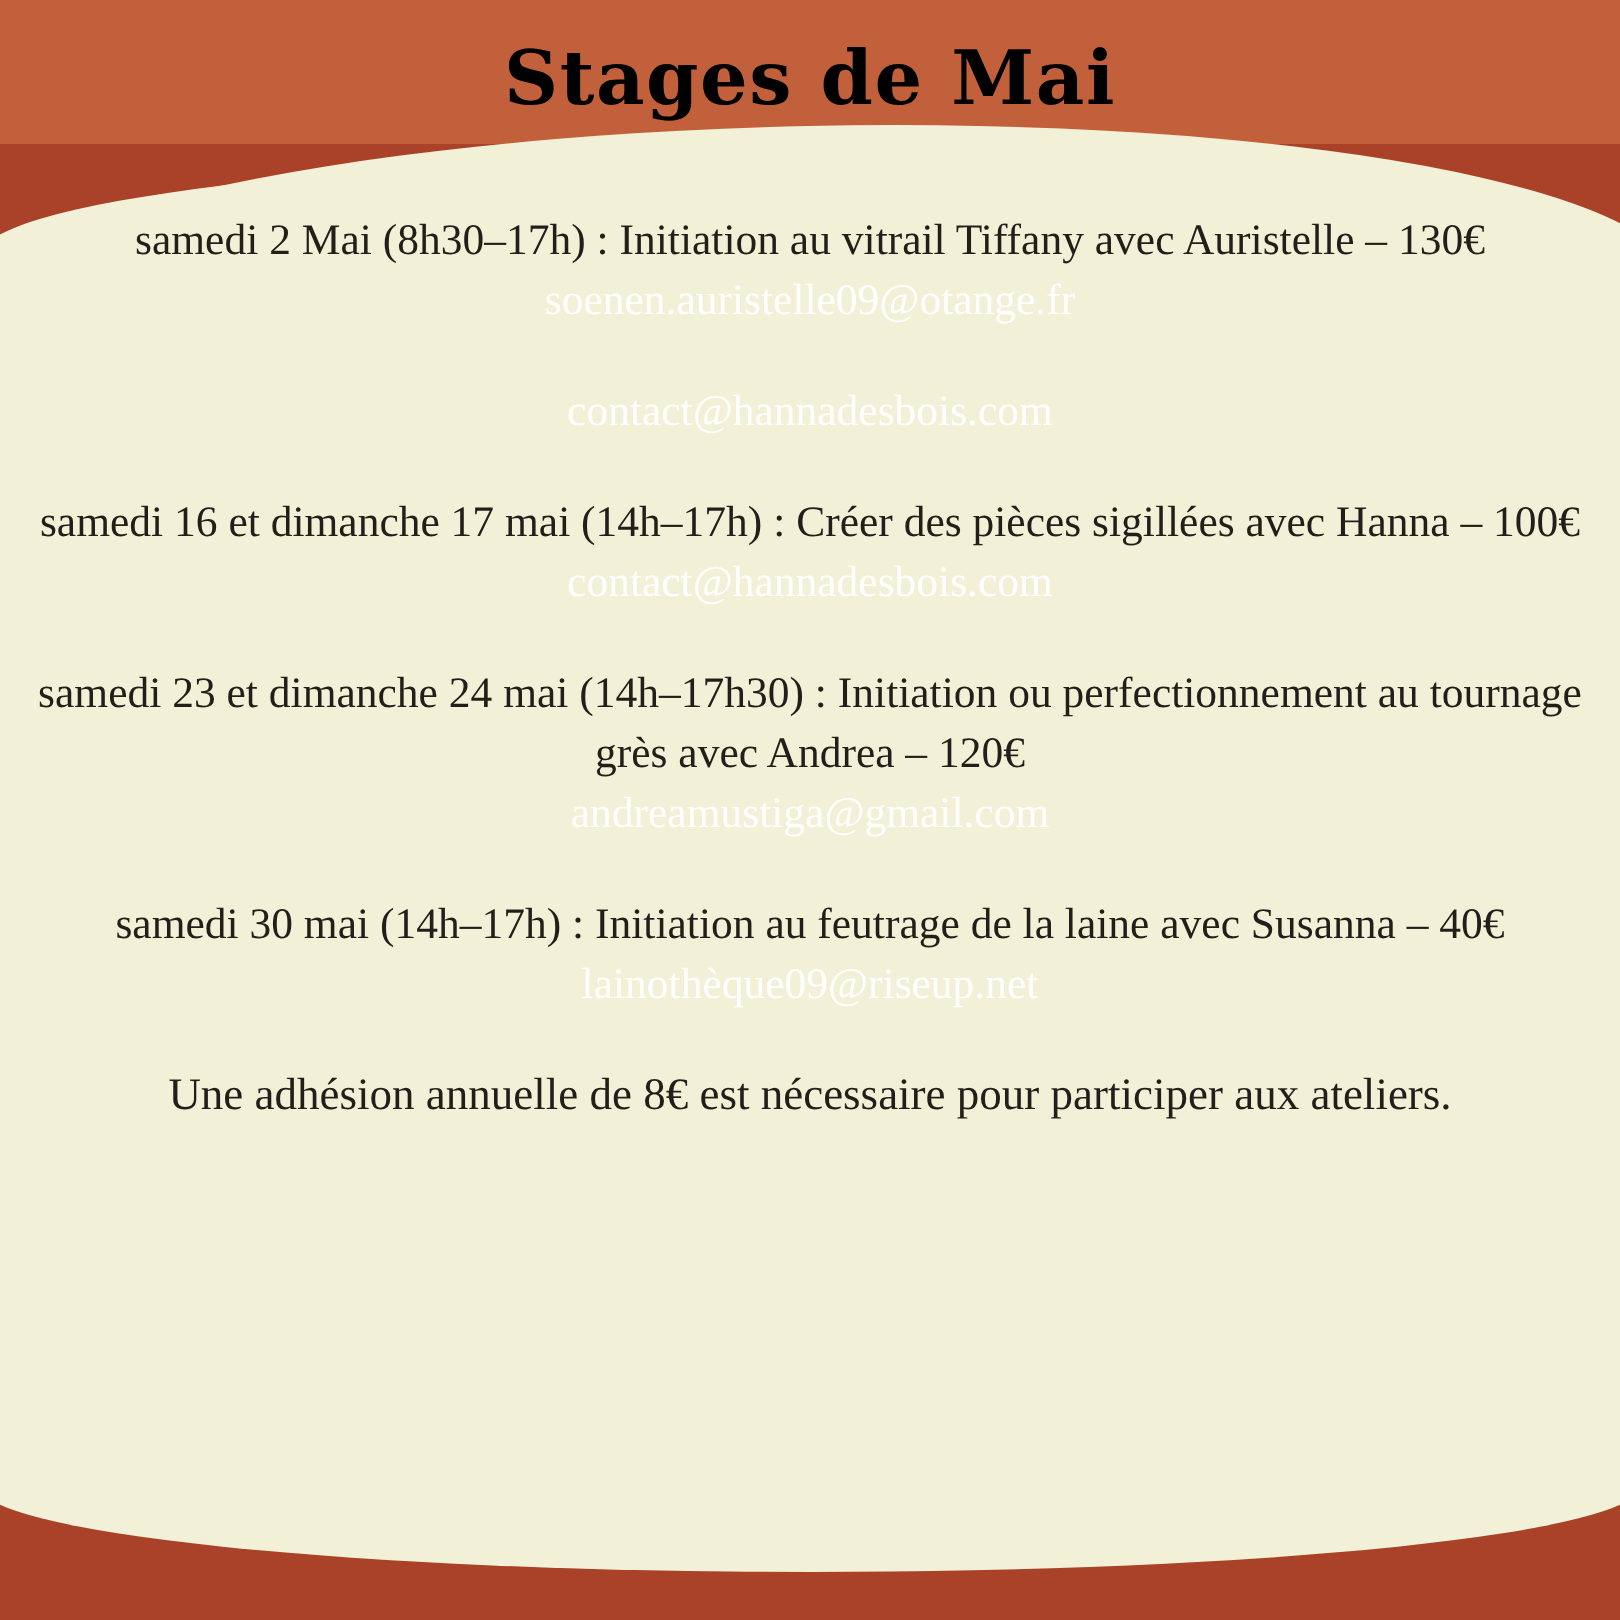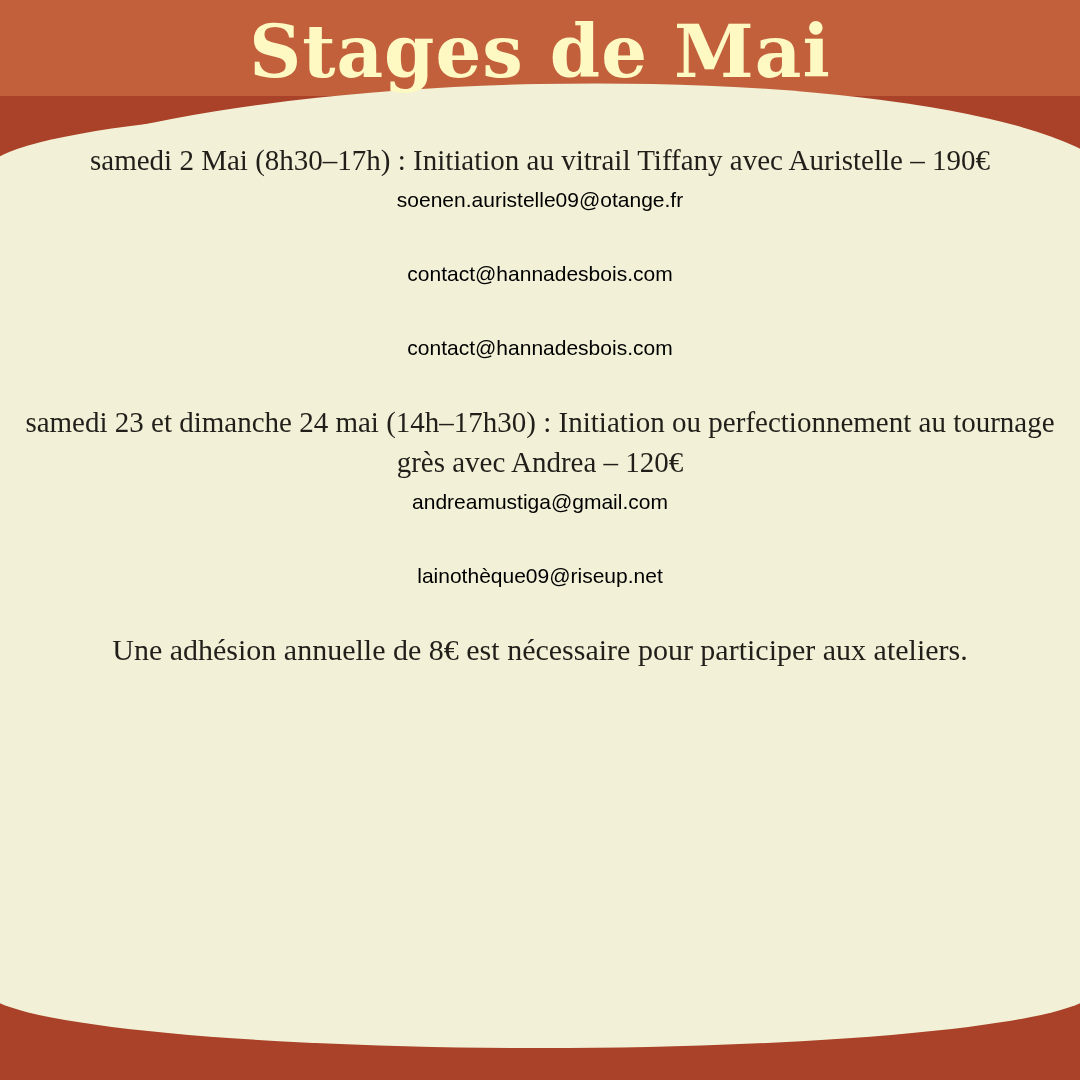--- a/index.html
+++ b/index.html
@@ -85,23 +85,23 @@
     width: 1080px;
     height: 104px;
     display: flex;
     align-items: center;
     justify-content: center;
     z-index: 5;
   }
   .header-title {
     font-family: "DejaVu Serif", serif;
     font-weight: 700;
-    font-size: 72px;
+    font-size: 50px;
     line-height: 84px;
-    color: #fef9c3;
+    color: #000000;
     letter-spacing: 1px;
     white-space: nowrap;
   }
 
   
   .content {
     position: absolute;
     left: 0;
     top: 128px;
     width: 1080px;
@@ -118,24 +118,24 @@
   }
   .entry-main {
     font-family: "Liberation Serif", serif;
     font-size: 29px;
     line-height: 40px;
     color: #221f1b;
     padding: 0 4px;
     white-space: normal;
   }
   .entry-contact {
-    font-family: Liberation Sans, sans-serif;
-    font-size: 21px;
+    font-family: Liberation Serif, serif;
+    font-size: 29px;
     line-height: 40px;
-    color: #000000;
+    color: #ffffff;
   }
 
   .footer-note {
     font-family: "Liberation Serif", serif;
     font-size: 30px;
     line-height: 40px;
     color: #221f1b;
     margin-top: 26px;
   }
 
@@ -154,33 +154,35 @@
   <div class="sheet-wave-top"></div>
   <div class="sheet-wave-bottom"></div>
 
   <div class="header">
     <div class="header-title">Stages de Mai</div>
   </div>
 
   <div class="content">
     <div id="entries">
         <div class="entry">
-          <div class="entry-main">samedi 2 Mai (8h30–17h) : Initiation au vitrail Tiffany avec Auristelle – 190€</div>
+          <div class="entry-main">samedi 2 Mai (8h30–17h) : Initiation au vitrail Tiffany avec Auristelle – 130€</div>
           <div class="entry-contact">soenen.auristelle09@otange.fr</div>
         </div>
         <div class="entry">
           <div class="entry-contact">contact@hannadesbois.com</div>
         </div>
         <div class="entry">
+          <div class="entry-main">samedi 16 et dimanche 17 mai (14h–17h) : Créer des pièces sigillées avec Hanna – 100€</div>
           <div class="entry-contact">contact@hannadesbois.com</div>
         </div>
         <div class="entry">
           <div class="entry-main">samedi 23 et dimanche 24 mai (14h–17h30) : Initiation ou perfectionnement au tournage grès avec Andrea – 120€</div>
           <div class="entry-contact">andreamustiga@gmail.com</div>
         </div>
         <div class="entry">
+          <div class="entry-main">samedi 30 mai (14h–17h) : Initiation au feutrage de la laine avec Susanna – 40€</div>
           <div class="entry-contact">lainothèque09@riseup.net</div>
         </div>
       </div>
     <div class="footer-note">Une adhésion annuelle de 8€ est nécessaire pour participer aux ateliers.</div>
   </div>
 
 </div>
 
 </body></html>

